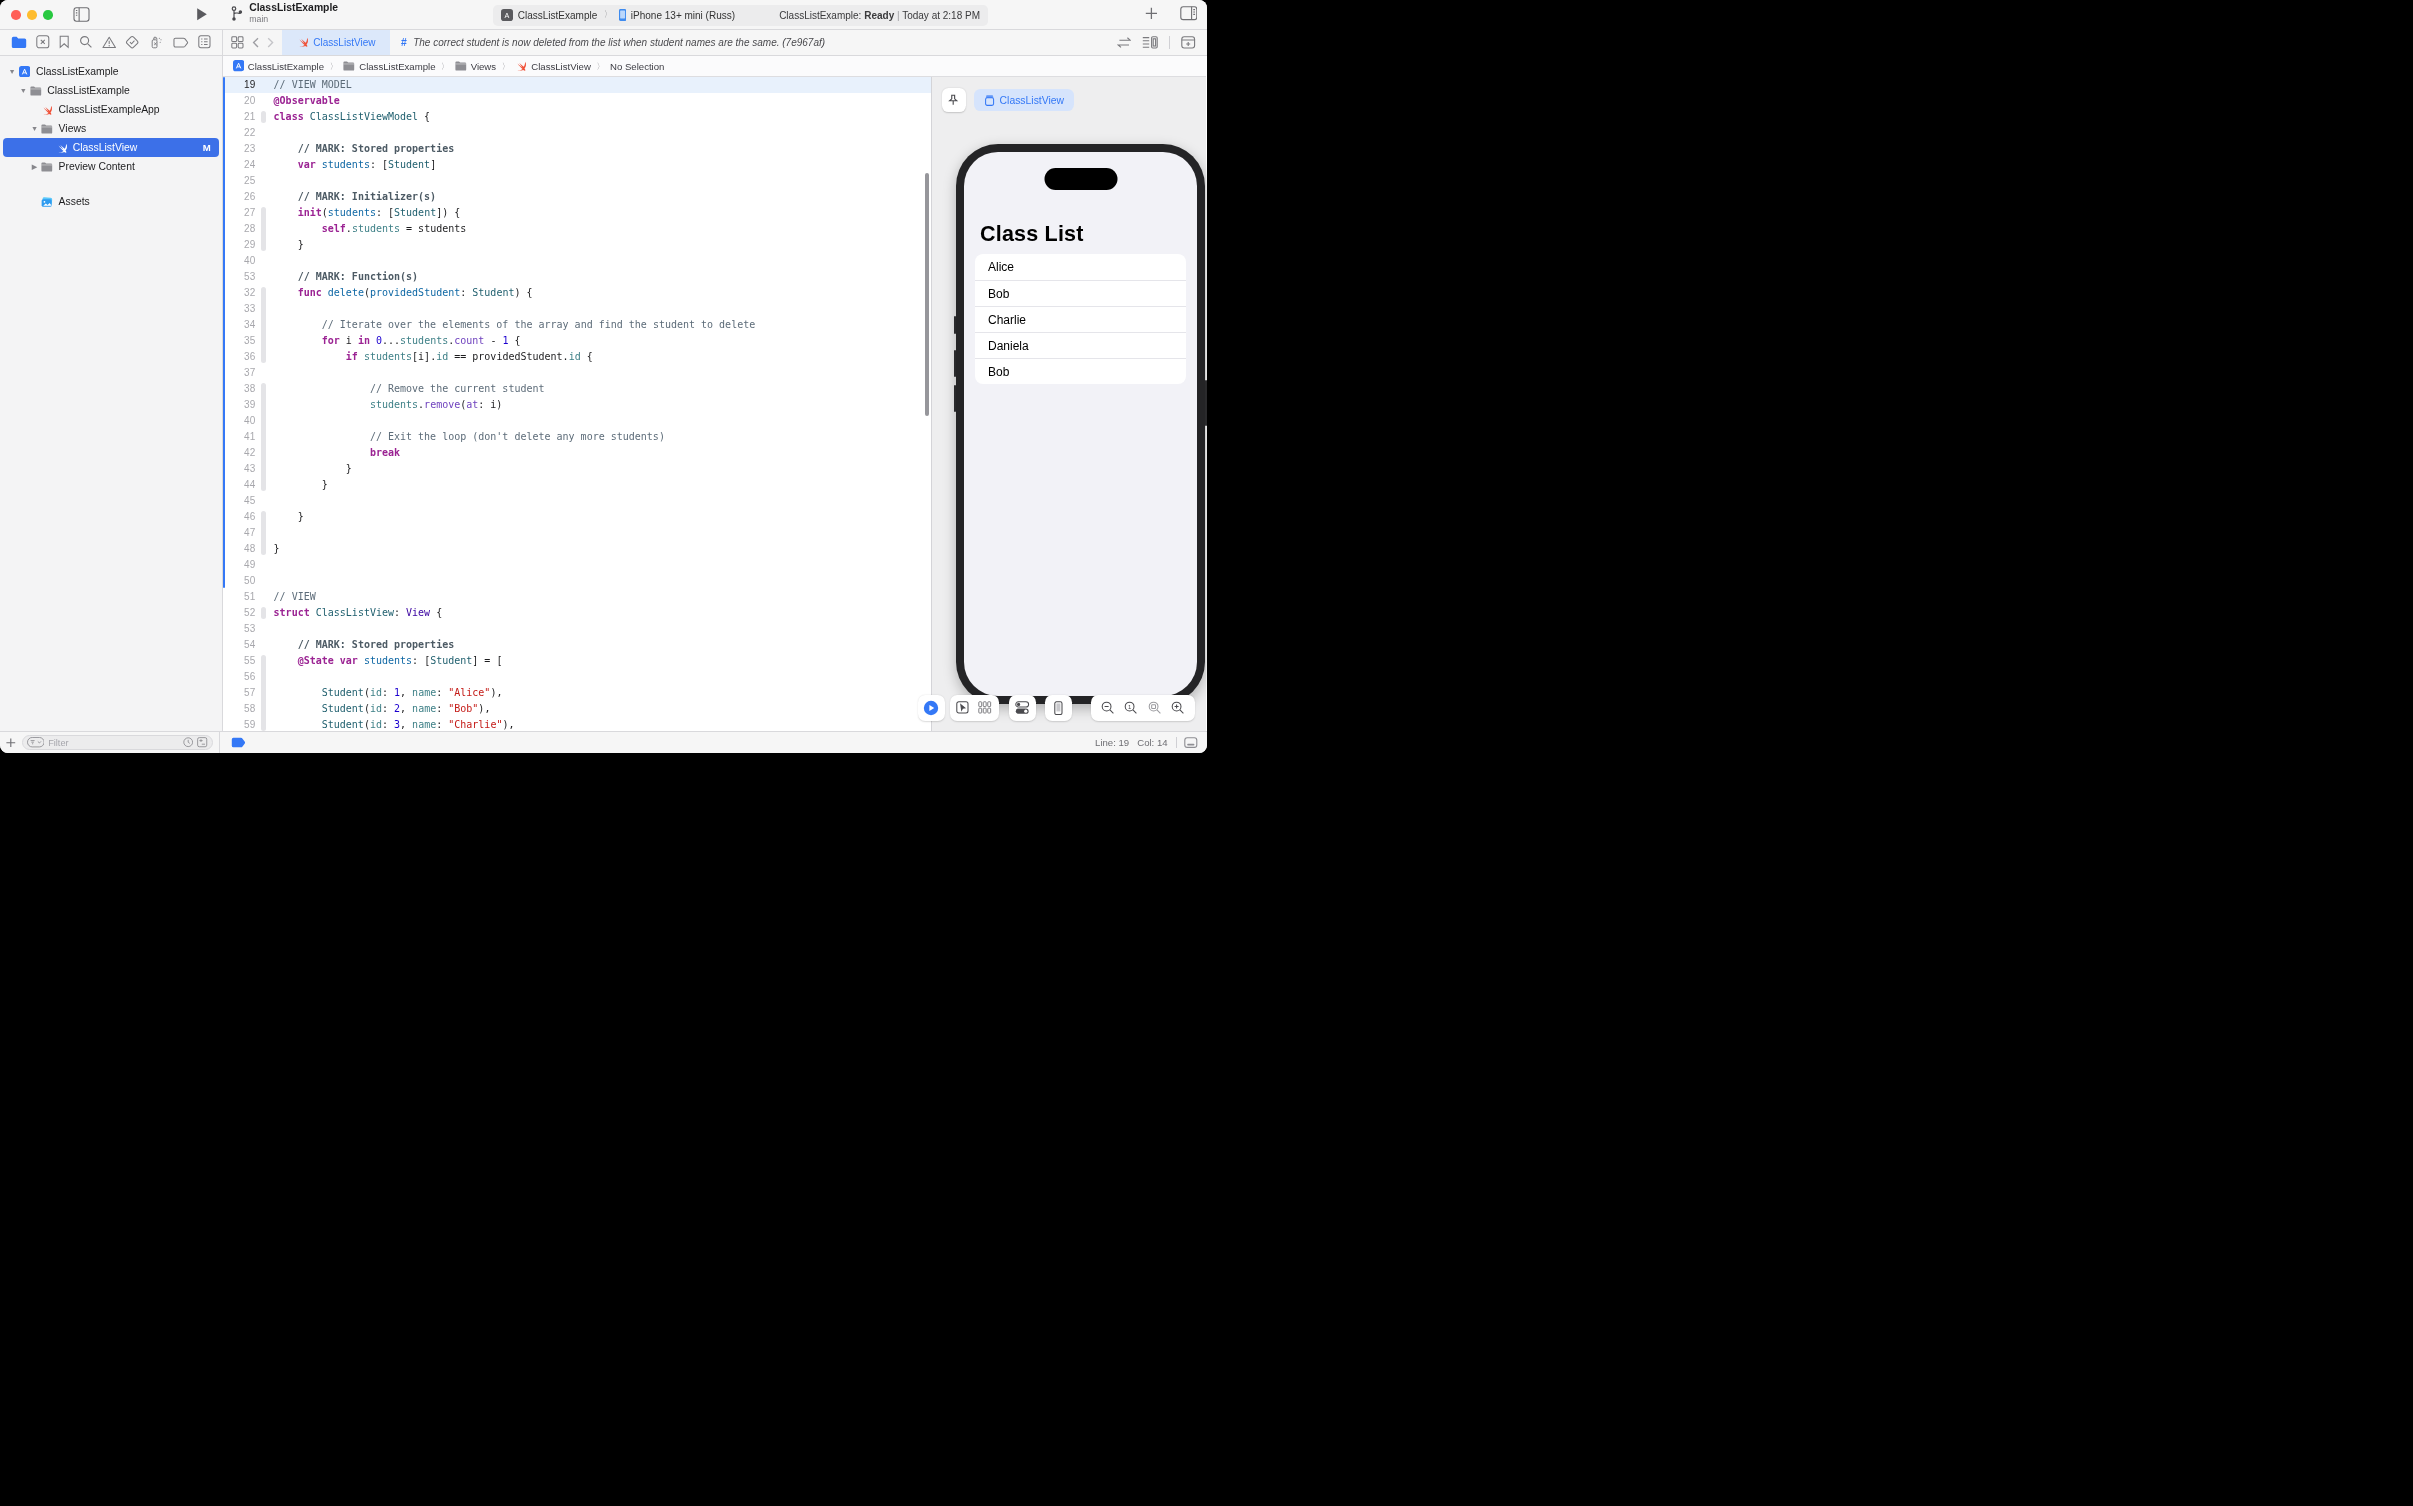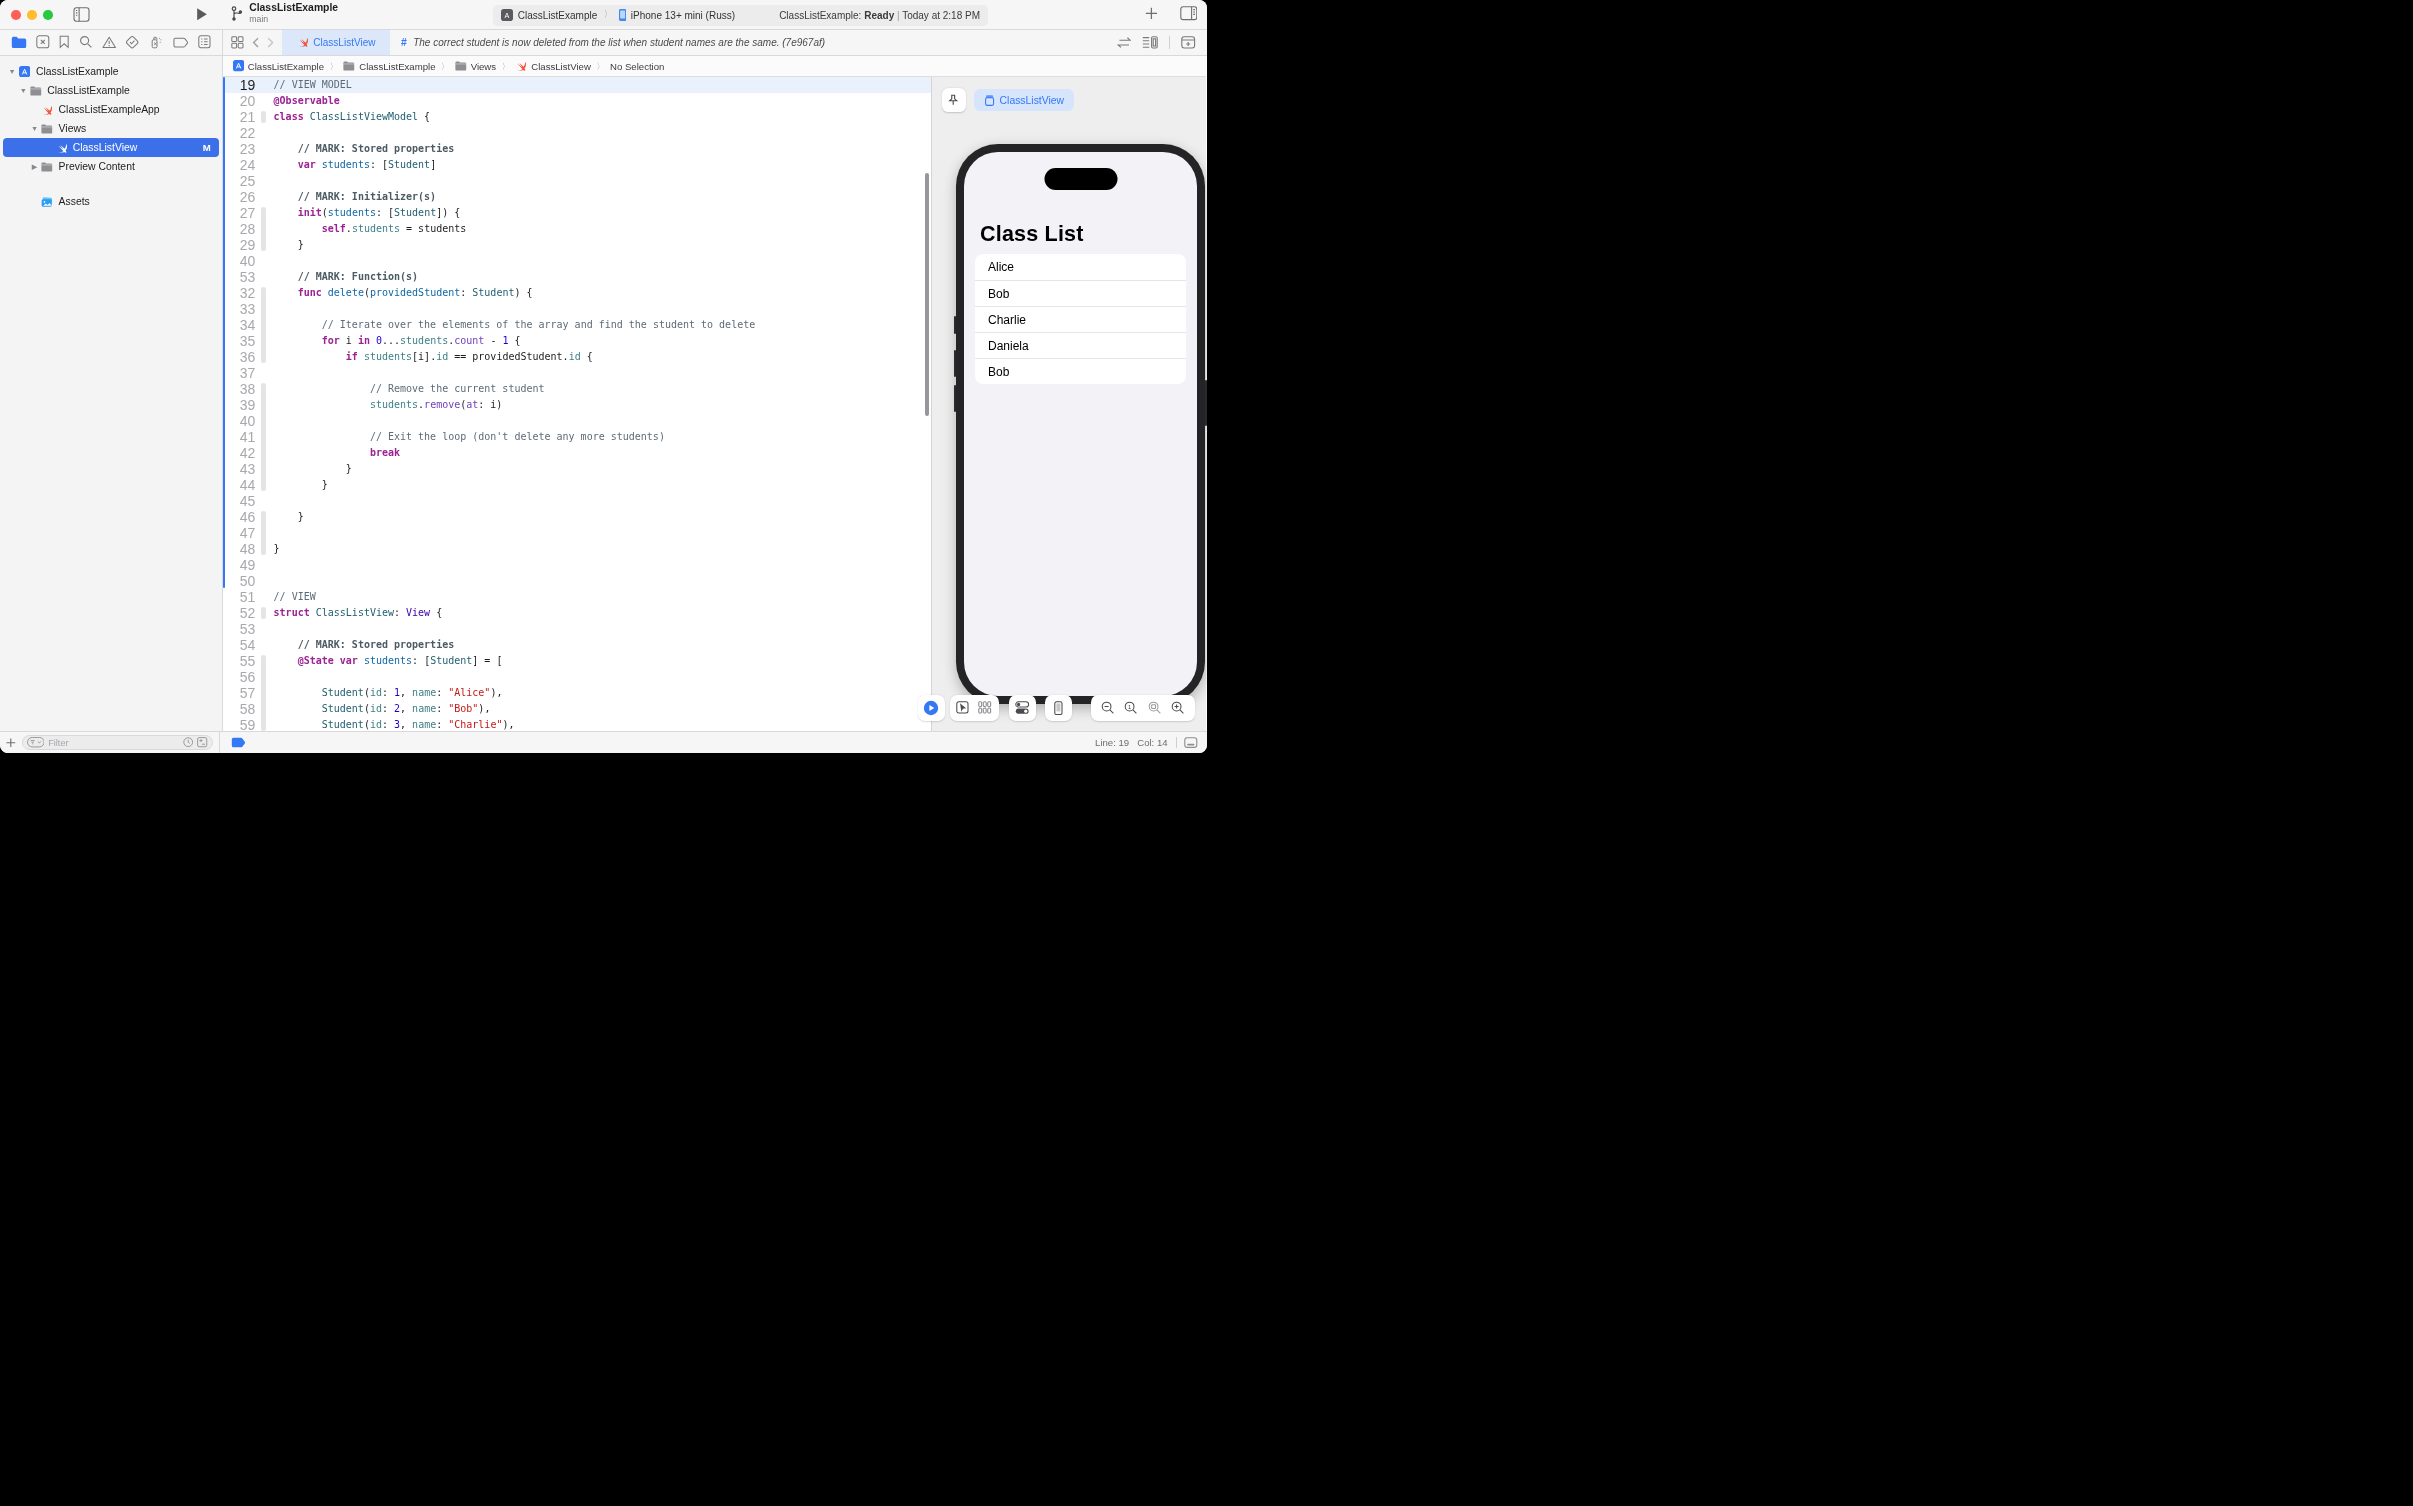--- a/index.html
+++ b/index.html
@@ -45,21 +45,21 @@
   .sb-chev { width:11.2px; text-align:center; font-size:7.2px; color:#86868b; flex:0 0 11.2px; }
   .sb-row.sel .sb-chev { color:#fff; }
   .sb-icon { width:14.4px; display:flex; justify-content:center; margin-right:4px; flex:0 0 14.4px; }
   .sb-badge { margin-left:auto; margin-right:8px; font-size:9.6px; font-weight:700; color:#fff; }
 
   
   .editor { position:absolute; left:223px; top:77px; width:708px; height:654px; background:#fff; overflow:hidden; }
   .changebar { position:absolute; left:0; top:0; width:2.4px; height:511px; background:#3478F6; border-radius:1.6px; }
   .code-line { display:flex; height:16px; line-height:16px; font-family:"DejaVu Sans Mono", monospace; font-size:10px; white-space:pre; }
   .code-line.cur { background:#E8F1FC; }
-  .gut { width:37px; flex:0 0 37px; text-align:right; padding-right:4.8px; font-size:14px; color:#A8A8AD; font-family:"Liberation Sans", sans-serif; }
+  .gut { width:37px; flex:0 0 37px; text-align:right; padding-right:4.8px; font-size:10px; color:#A8A8AD; font-family:"Liberation Sans", sans-serif; }
   .cur .gut { color:#1d1d1f; }
   .rib { width:7.2px; flex:0 0 7.2px; position:relative; }
   .rib span { position:absolute; left:0.8px; right:1.6px; top:0; bottom:0; background:#E4E4E7; }
   .rib.rt span { border-radius:3.2px 3.2px 0 0; top:1.6px; }
   .rib.rb span { border-radius:0 0 3.2px 3.2px; bottom:1.6px; }
   .rib.rs span { border-radius:3.2px; top:1.6px; bottom:1.6px; }
   .codetext { padding-left:6.4px; }
   .tk-k  { color:#9B2393; font-weight:600; }
   .tk-at { color:#9B2393; font-weight:600; }
   .tk-cm { color:#5D6C79; }

